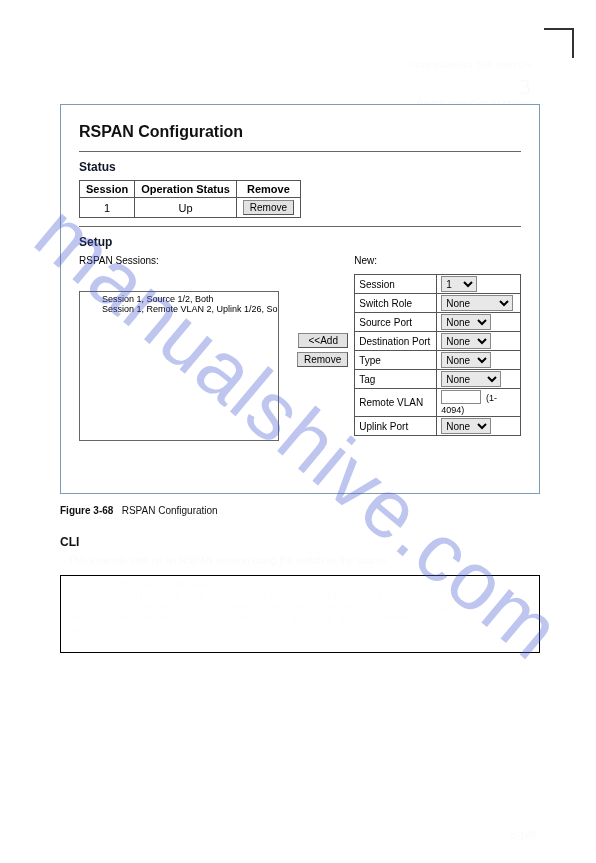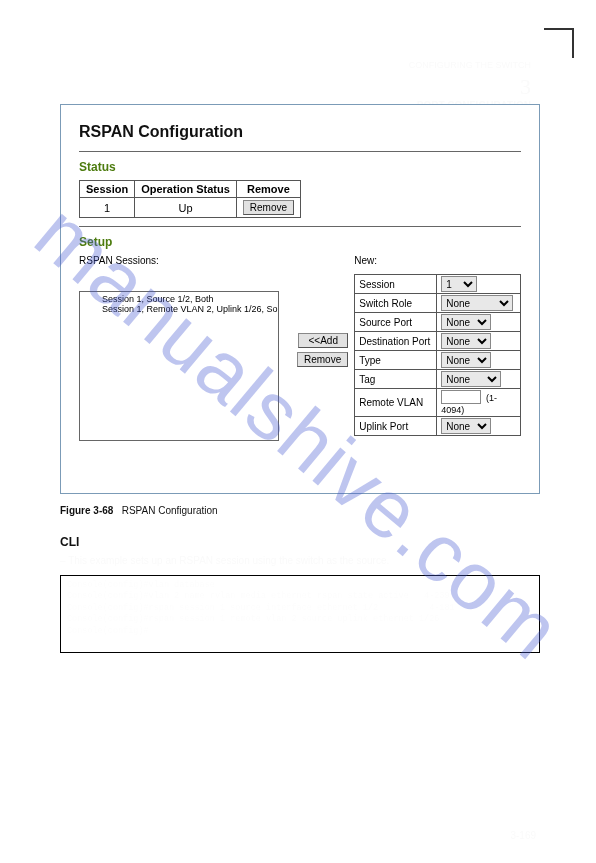--- a/index.html
+++ b/index.html
@@ -52,21 +52,21 @@
   }
   .panel hr {
     border: none;
     border-top: 1px solid #666;
     margin: 0 0 8px 0;
   }
   .section-title {
     font-size: 12px;
     font-weight: bold;
     margin: 6px 0;
-    color: #4d7c0f;
+    color: #0f172a;
   }
   table.status {
     border-collapse: collapse;
     font-size: 11px;
     margin-bottom: 8px;
   }
   table.status th, table.status td {
     border: 1px solid #555;
     padding: 2px 6px;
     text-align: center;

